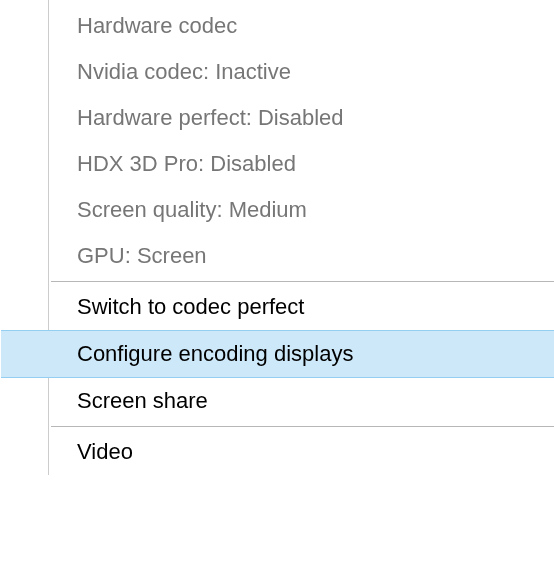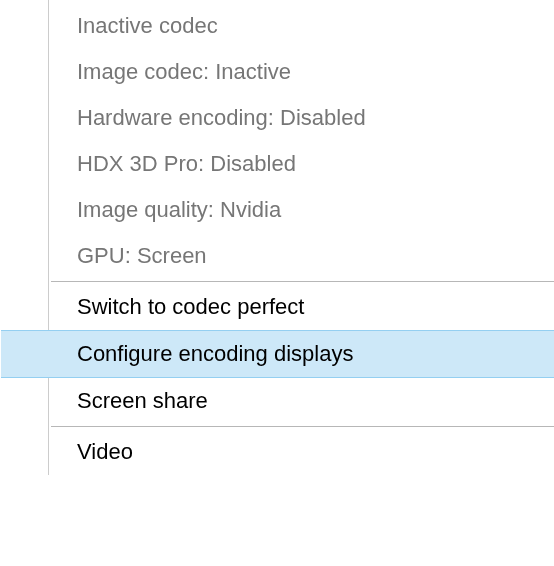--- a/index.html
+++ b/index.html
@@ -44,33 +44,33 @@
       background: #b7b7b7;
       margin: 2px 0 2px 2px;
     }
   </style>
 </head>
 <body>
 
 <div class="menu">
 
   <div class="menu-item disabled">
-    <span>Inactive codec</span>
+    <span>Hardware codec</span>
   </div>
   <div class="menu-item disabled">
-    <span>Image codec: Inactive</span>
+    <span>Nvidia codec: Inactive</span>
   </div>
   <div class="menu-item disabled">
-    <span>Hardware encoding: Disabled</span>
+    <span>Hardware perfect: Disabled</span>
   </div>
   <div class="menu-item disabled">
     <span>HDX 3D Pro: Disabled</span>
   </div>
   <div class="menu-item disabled">
-    <span>Image quality: Nvidia</span>
+    <span>Screen quality: Medium</span>
   </div>
   <div class="menu-item disabled">
     <span>GPU: Screen</span>
   </div>
 
   <div class="menu-sep"></div>
 
   <div class="menu-item enabled">
     <span>Switch to codec perfect</span>
   </div>

